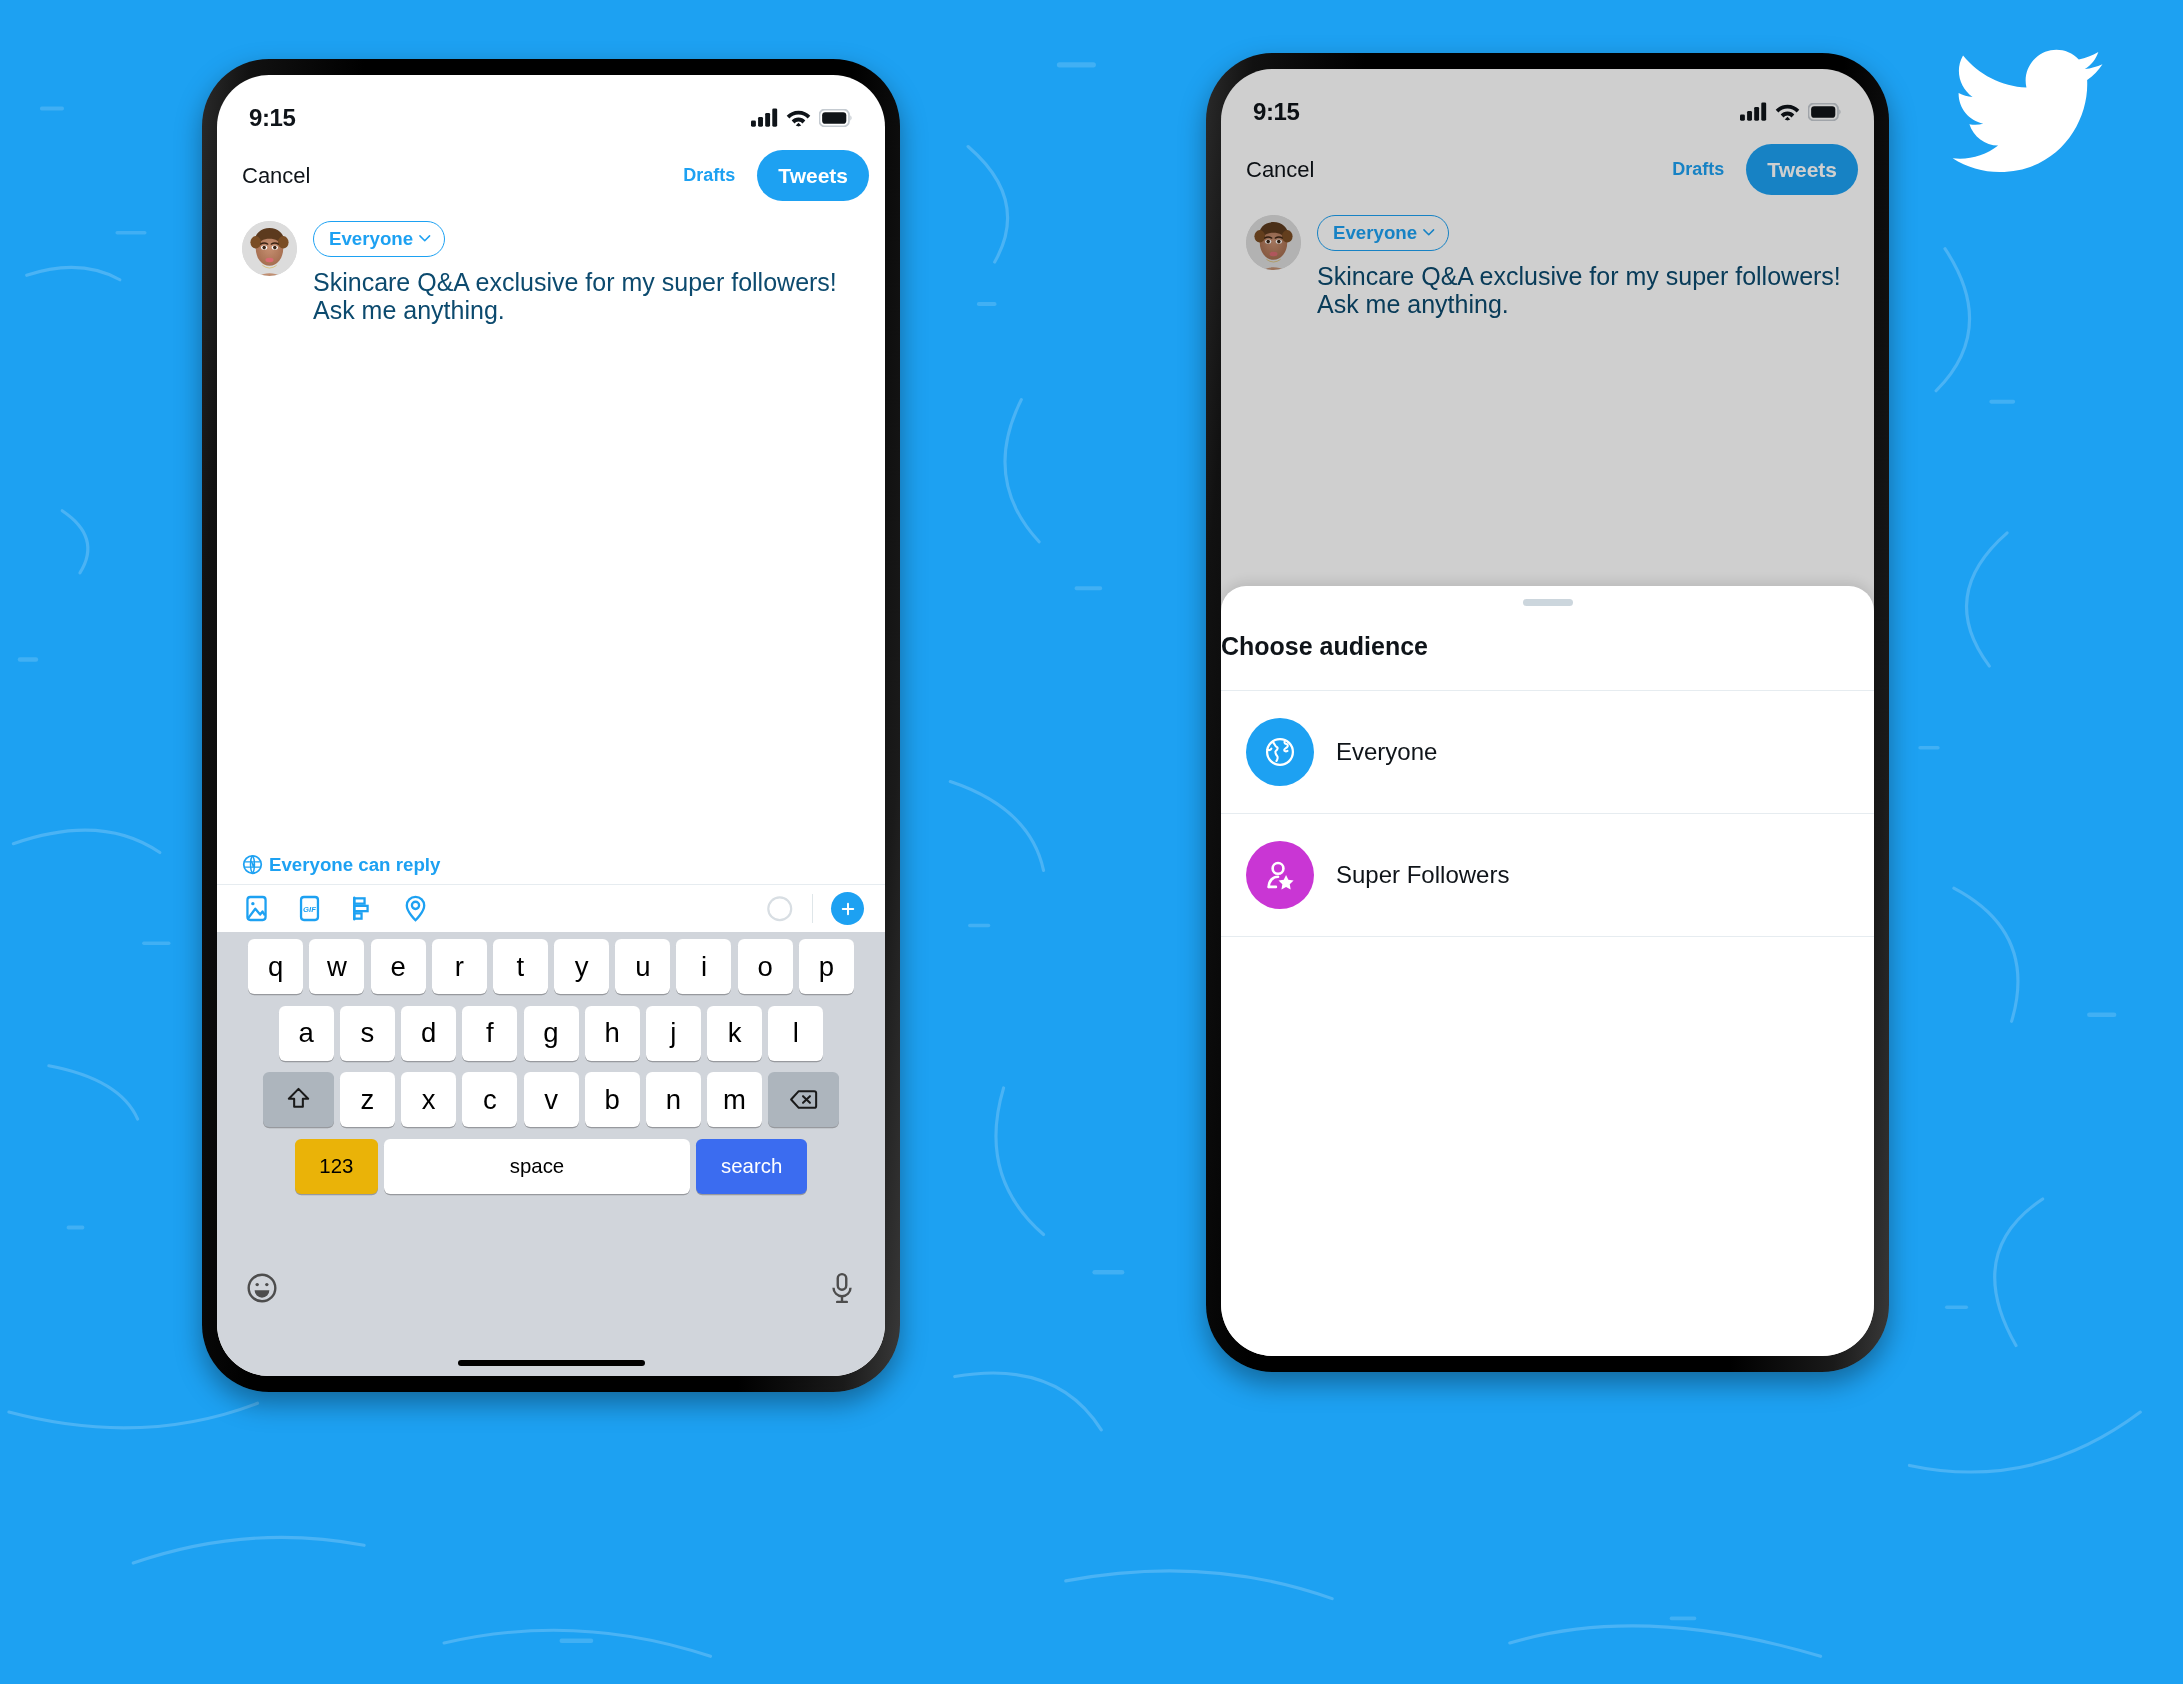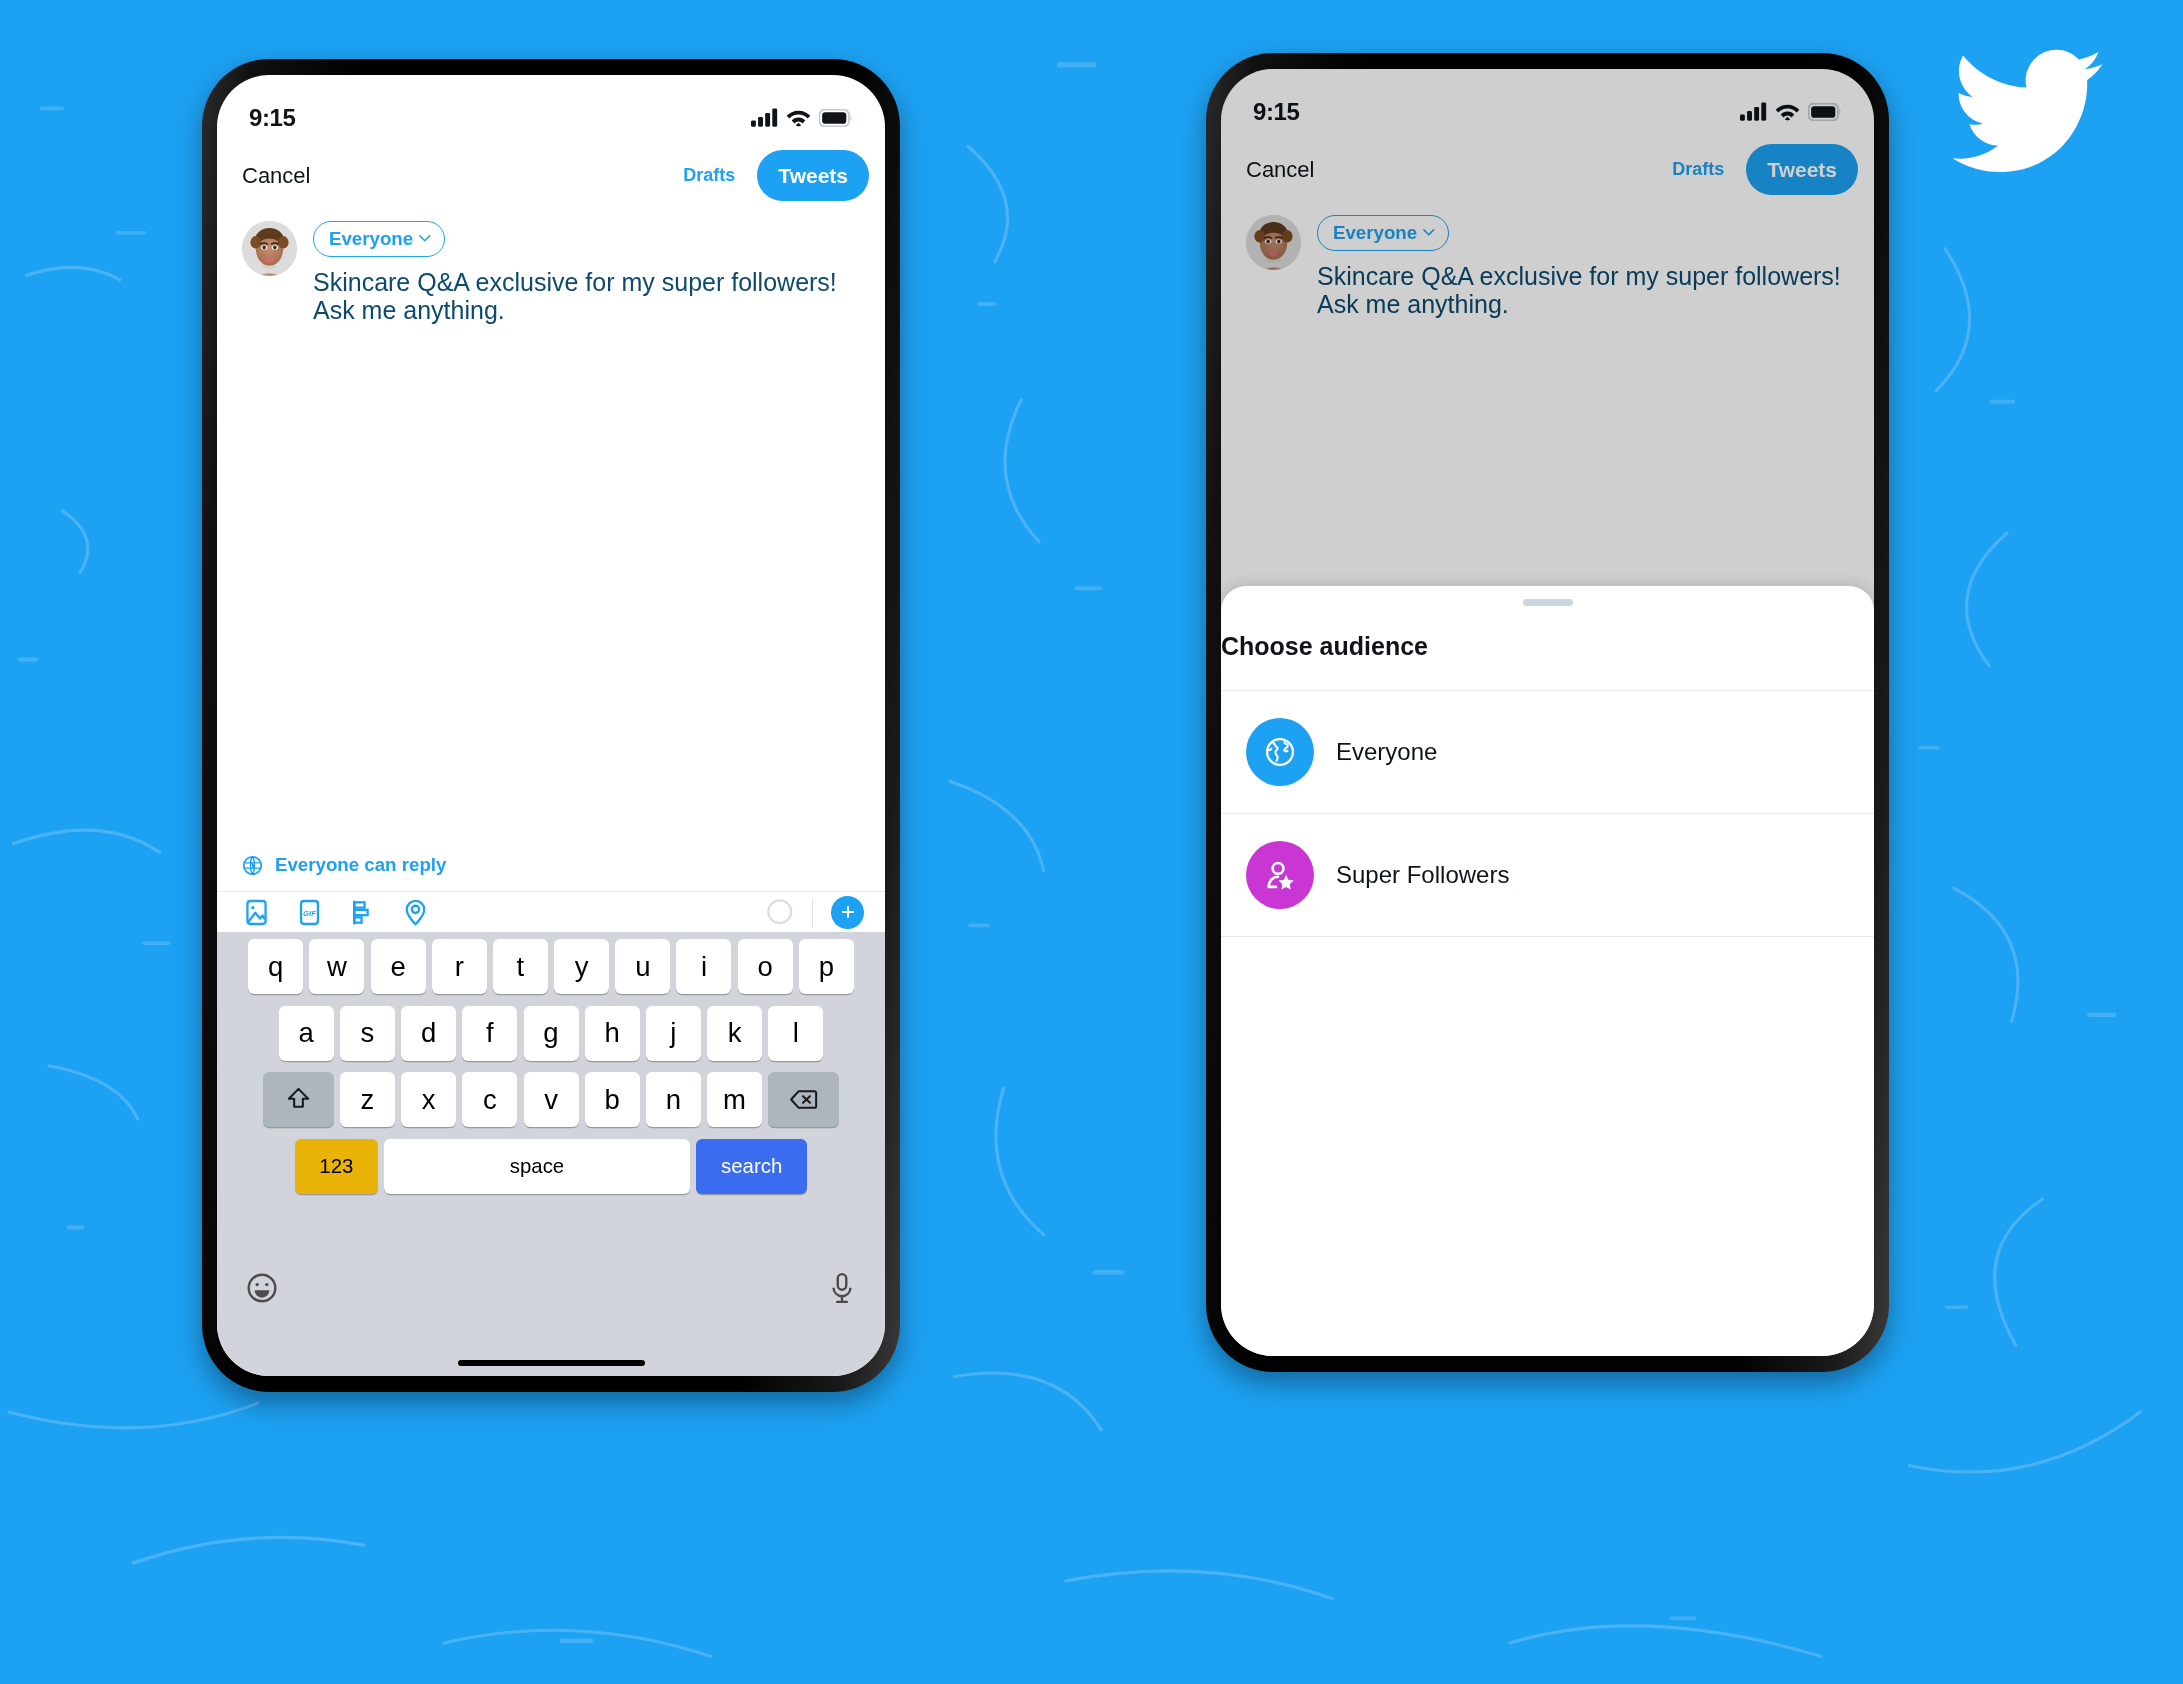--- a/index.html
+++ b/index.html
@@ -83,28 +83,28 @@
   }
   .chev { width: 11.5px; height: 7px; }
   .tweet-text {
     margin-top: 11.5px; font-size: 25px; line-height: 1.12; color: #0c4a6e;
     white-space: pre-line;
   }
 
   
   .reply-row {
     position: absolute; left: 25px; bottom: 500px;
-    display: flex; align-items: flex-end; gap: 12px;
+    display: flex; align-items: flex-start; gap: 6px;
   }
   .reply-text { color: #1DA1F2; font-size: 18.7px; font-weight: 700; }
 
   
   .toolbar {
     position: absolute; left: 0; right: 0; bottom: 444px;
-    height: 41px;
+    height: 48px;
     border-top: 1.3px solid #e6ecf0;
     display: flex; align-items: center;
     padding: 0 21px 0 25px;
     font-style: italic;
   }
   .tb-icons { display: flex; align-items: center; gap: 24px; }
   .tb-right { margin-left: auto; display: flex; align-items: center; gap: 18px; }
   .tb-divider { width: 1.3px; height: 29px; background: #dfe6e9; }
   .tb-plus {
     width: 33px; height: 33px; border-radius: 50%; background: #1DA1F2;

